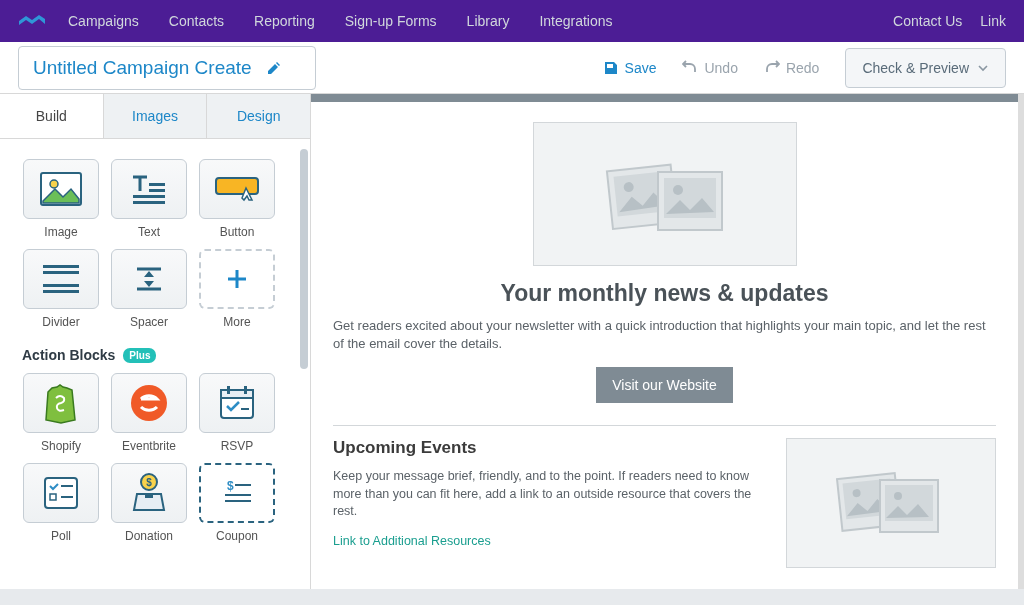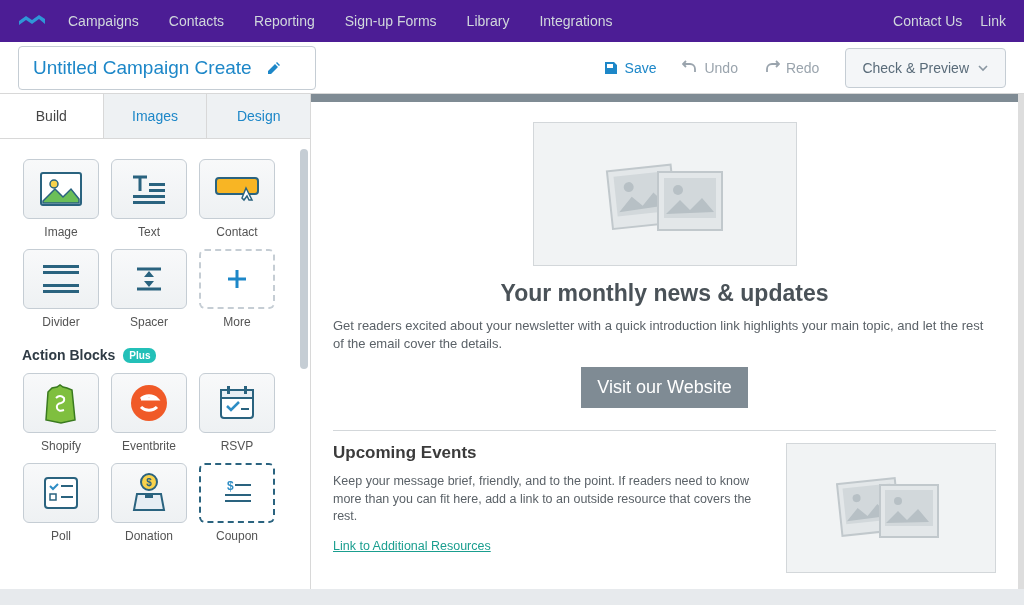--- a/index.html
+++ b/index.html
@@ -47,27 +47,27 @@
 
 .preview-wrap { flex: 1; padding: 0 0 0 0; display: flex; flex-direction: column; }
 .preview-gutter { background: #e7eaed; height: 100%; position: relative; }
 .preview-top-border { position: absolute; top: 0; left: 0; right: 6px; height: 8px; background: #7f8b94; }
 .preview-scroll { position: absolute; right: 0; top: 0; bottom: 0; width: 6px; background: #ddd; }
 .preview { position: absolute; top: 8px; left: 0; right: 6px; bottom: 0; background: #fff; padding: 20px 22px 0 22px; overflow: hidden; color: #3b3b3b; }
 .img-placeholder { border: 1px solid #d3d7da; background: #f1f3f4; display: flex; align-items: center; justify-content: center; }
 .hero-img { width: 264px; height: 144px; margin: 0 auto 14px auto; }
 .hero-title { text-align: center; font-size: 23px; font-weight: 700; color: #4a5258; margin-bottom: 10px; }
 .hero-desc { font-size: 13px; color: #5b6268; line-height: 1.4; margin-bottom: 14px; }
-.cta-btn { display: block; margin: 0 auto; background: #7f8b94; color: #fff; border: none; padding: 10px 16px; font-size: 18px; }
+.cta-btn { display: block; margin: 0 auto; background: #7f8b94; color: #fff; border: none; padding: 10px 16px; font-size: 14px; }
 .divider-line { border: none; border-top: 1px solid #d3d7da; margin: 22px 0 12px 0; }
 .events { display: flex; gap: 18px; }
 .events-left { flex: 1; }
 .events-title { font-size: 17px; font-weight: 700; color: #3b3b3b; margin-bottom: 10px; }
 .events-desc { font-size: 12.5px; color: #5b6268; line-height: 1.4; margin-bottom: 10px; }
-.events-link { font-size: 12.5px; color: #1a9e8f; text-decoration: underline; }
+.events-link { font-size: 12.5px; color: #1a9e8f; }
 .events-img { width: 210px; height: 130px; }
 
 
 svg { display: block; }
 </style>
 </head>
 <body>
 
 <div class="topnav">
   <div class="logo">
@@ -161,21 +161,21 @@
           </div>
           <span class="block-label">Text</span>
         </div>
         <div class="block">
           <div class="block-icon">
             <svg width="46" height="30" viewBox="0 0 46 30">
                 <rect x="2" y="4" width="42" height="16" rx="3" fill="#f8b524" stroke="#2a637f" stroke-width="2"></rect>
                 <path d="M32 14 L38 26 L35 26 L33 22 L30 26 L28 24 z" fill="#fff" stroke="#2a637f" stroke-width="1.5"></path>
               </svg>
           </div>
-          <span class="block-label">Contact</span>
+          <span class="block-label">Button</span>
         </div>
         <div class="block">
           <div class="block-icon">
             <svg width="44" height="36" viewBox="0 0 44 36">
                 <rect x="4" y="4" width="36" height="3" fill="#2a637f"></rect>
                 <rect x="4" y="10" width="36" height="3" fill="#2a637f"></rect>
                 <rect x="4" y="23" width="36" height="3" fill="#2a637f"></rect>
                 <rect x="4" y="29" width="36" height="3" fill="#2a637f"></rect>
               </svg>
           </div>
@@ -290,21 +290,21 @@
               </g>
               <g transform="translate(48,8)">
                 <rect x="20" y="20" width="64" height="58" fill="#e3e7e9" stroke="#c1c8cc" stroke-width="2"></rect>
                 <rect x="26" y="26" width="52" height="40" fill="#d2d8db"></rect>
                 <circle cx="40" cy="38" r="5" fill="#b7c0c5"></circle>
                 <path d="M28 62 l14 -14 l10 10 l12 -12 l12 14 z" fill="#b7c0c5"></path>
               </g>
             </svg>
         </div>
         <h2 class="hero-title">Your monthly news &amp; updates</h2>
-        <p class="hero-desc">Get readers excited about your newsletter with a quick introduction link highlights your main topic, and let the rest of the email cover the details.</p>
+        <p class="hero-desc">Get readers excited about your newsletter with a quick introduction that highlights your main topic, and let the rest of the email cover the details.</p>
         <button class="cta-btn">Visit our Website</button>
         <hr class="divider-line">
         <div class="events">
           <div class="events-left">
             <h3 class="events-title">Upcoming Events</h3>
             <p class="events-desc">Keep your message brief, friendly, and to the point. If readers need to know more than you can fit here, add a link to an outside resource that covers the rest.</p>
             <a class="events-link">Link to Additional Resources</a>
           </div>
           <div class="img-placeholder events-img">
             <svg width="130" height="90" viewBox="0 0 130 90">

